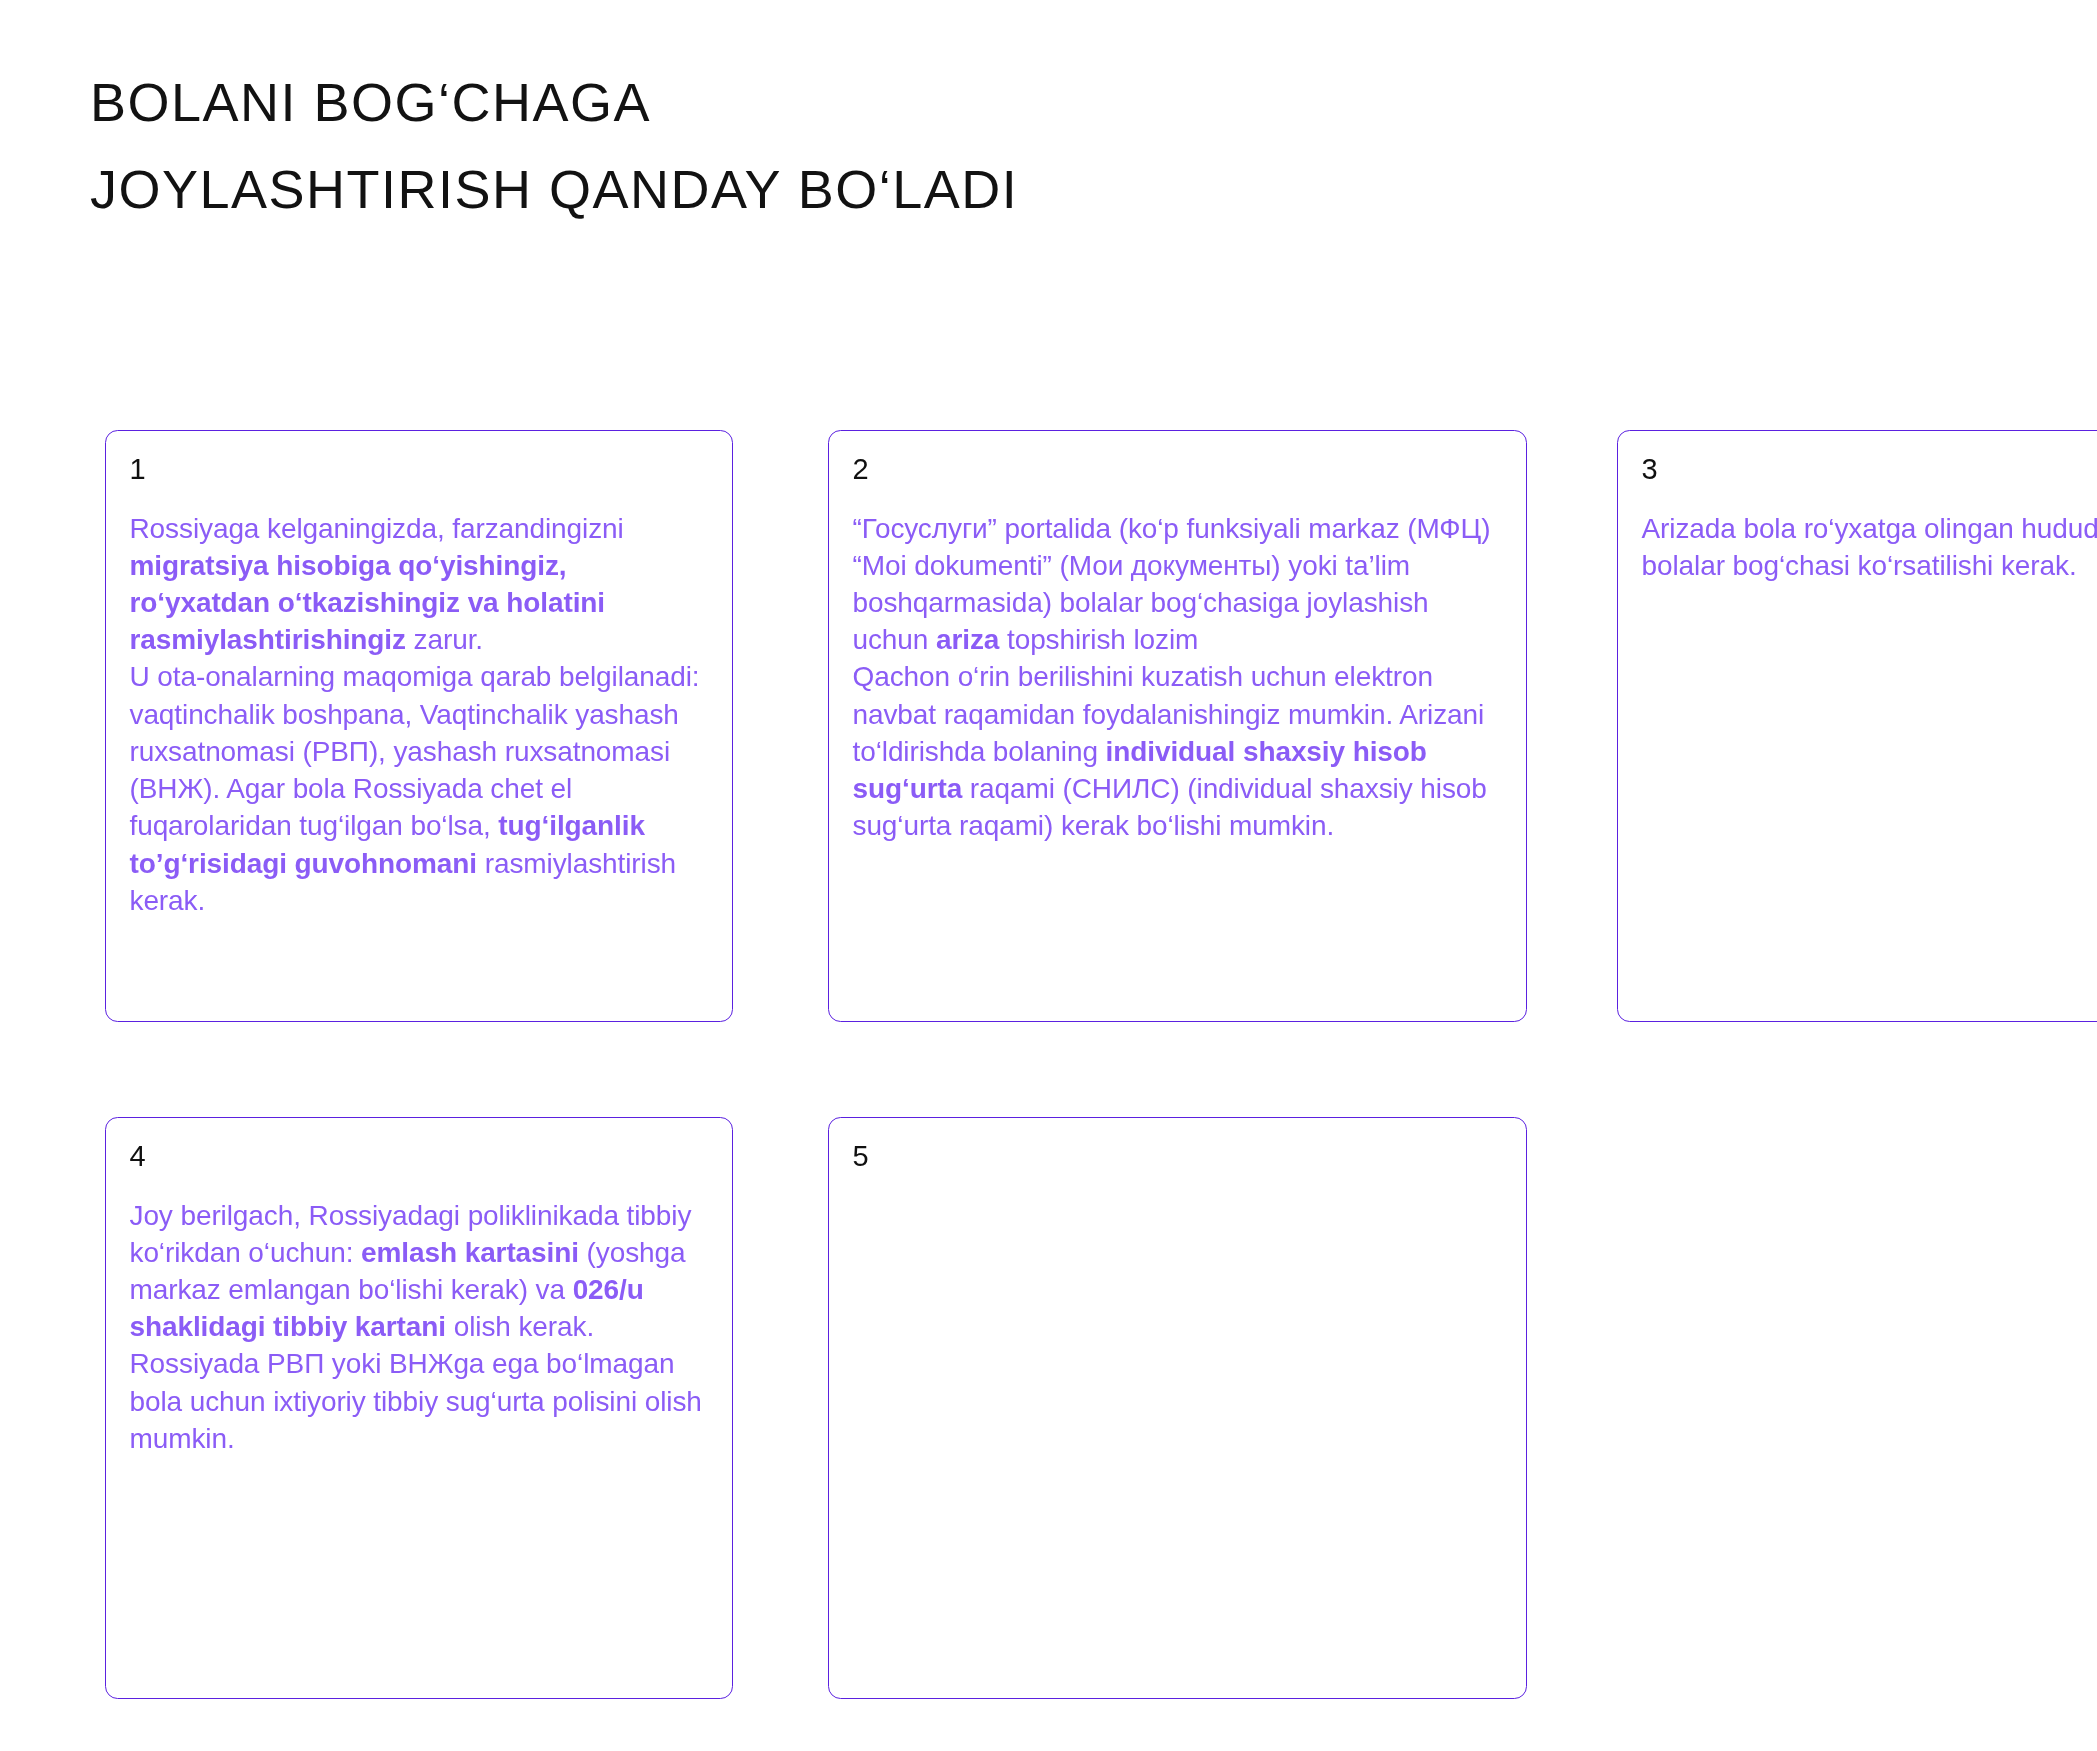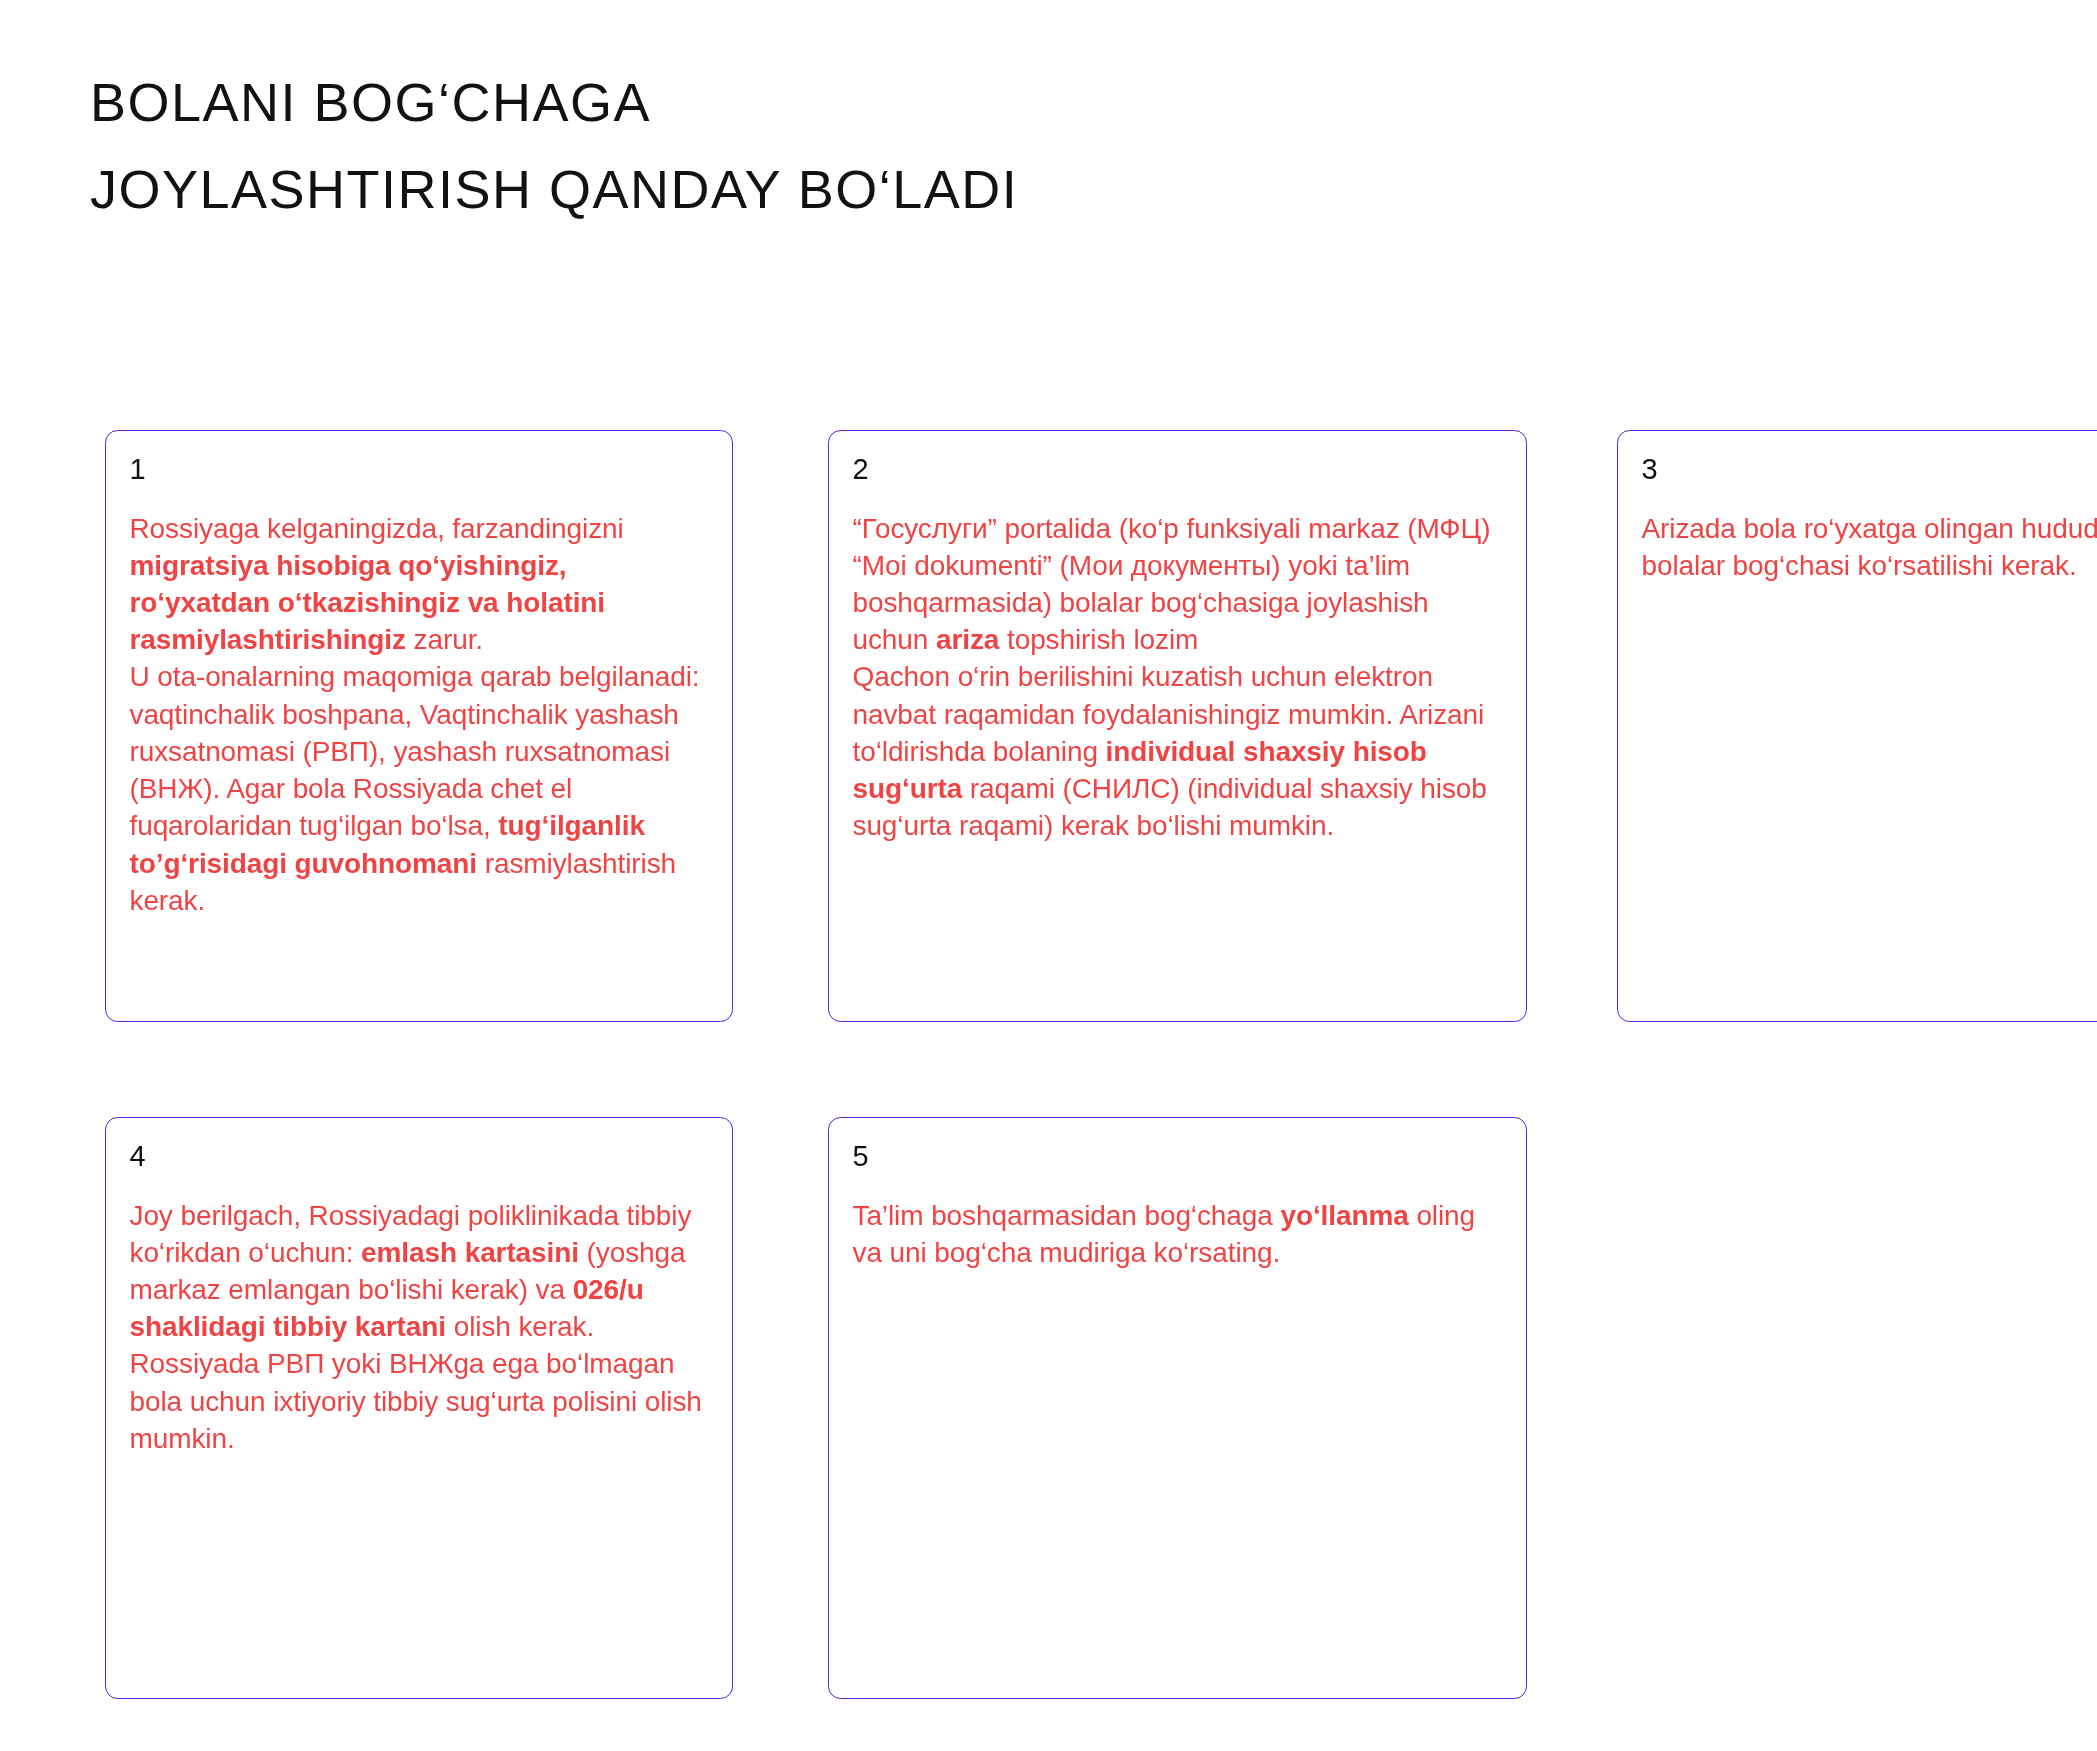--- a/index.html
+++ b/index.html
@@ -44,21 +44,21 @@
     line-height:1.0;
     font-weight:400;
     color:#101010;
     margin:0 0 26px 0;
     letter-spacing:0px;
   }
   .card-body{
     font-size:28px;
     line-height:1.33;
     font-weight:400;
-    color:#ef4444;
+    color:#8b5cf6;
     letter-spacing:-0.1px;
     word-spacing:0px;
   }
   .card-body b{font-weight:700;}
 
   
   #card-1{left:105px;  top:430px; width:628px; height:592px;}
   #card-2{left:828px; top:430px; width:699px; height:592px;}
   #card-3{left:1617px; top:430px; width:687px; height:592px;}
   
@@ -90,17 +90,16 @@
     <div class="card-body"><span>Arizada bola ro‘yxatga olingan hududda uchta afzal bolalar bog‘chasi ko‘rsatilishi kerak.</span></div>
   </div>
 
   <div class="card" id="card-4">
     <div class="card-num">4</div>
     <div class="card-body"><span>Joy berilgach, Rossiyadagi poliklinikada tibbiy ko‘rikdan o‘uchun: </span><b>emlash kartasini</b><span> (yoshga markaz emlangan bo‘lishi kerak) va </span><b>026/u shaklidagi tibbiy kartani</b><span> olish kerak. Rossiyada РВП yoki ВНЖga ega bo‘lmagan bola uchun ixtiyoriy tibbiy sug‘urta polisini olish mumkin.</span></div>
   </div>
 
   <div class="card" id="card-5">
     <div class="card-num">5</div>
-    <div class="card-body"><span>Ta’lim boshqarmasidan bog‘chaga </span><b>yo‘llanma</b><span> oling va uni bog‘cha mudiriga ko‘rsating.</span></div>
   </div>
 
 </div>
 
 
 </body></html>

